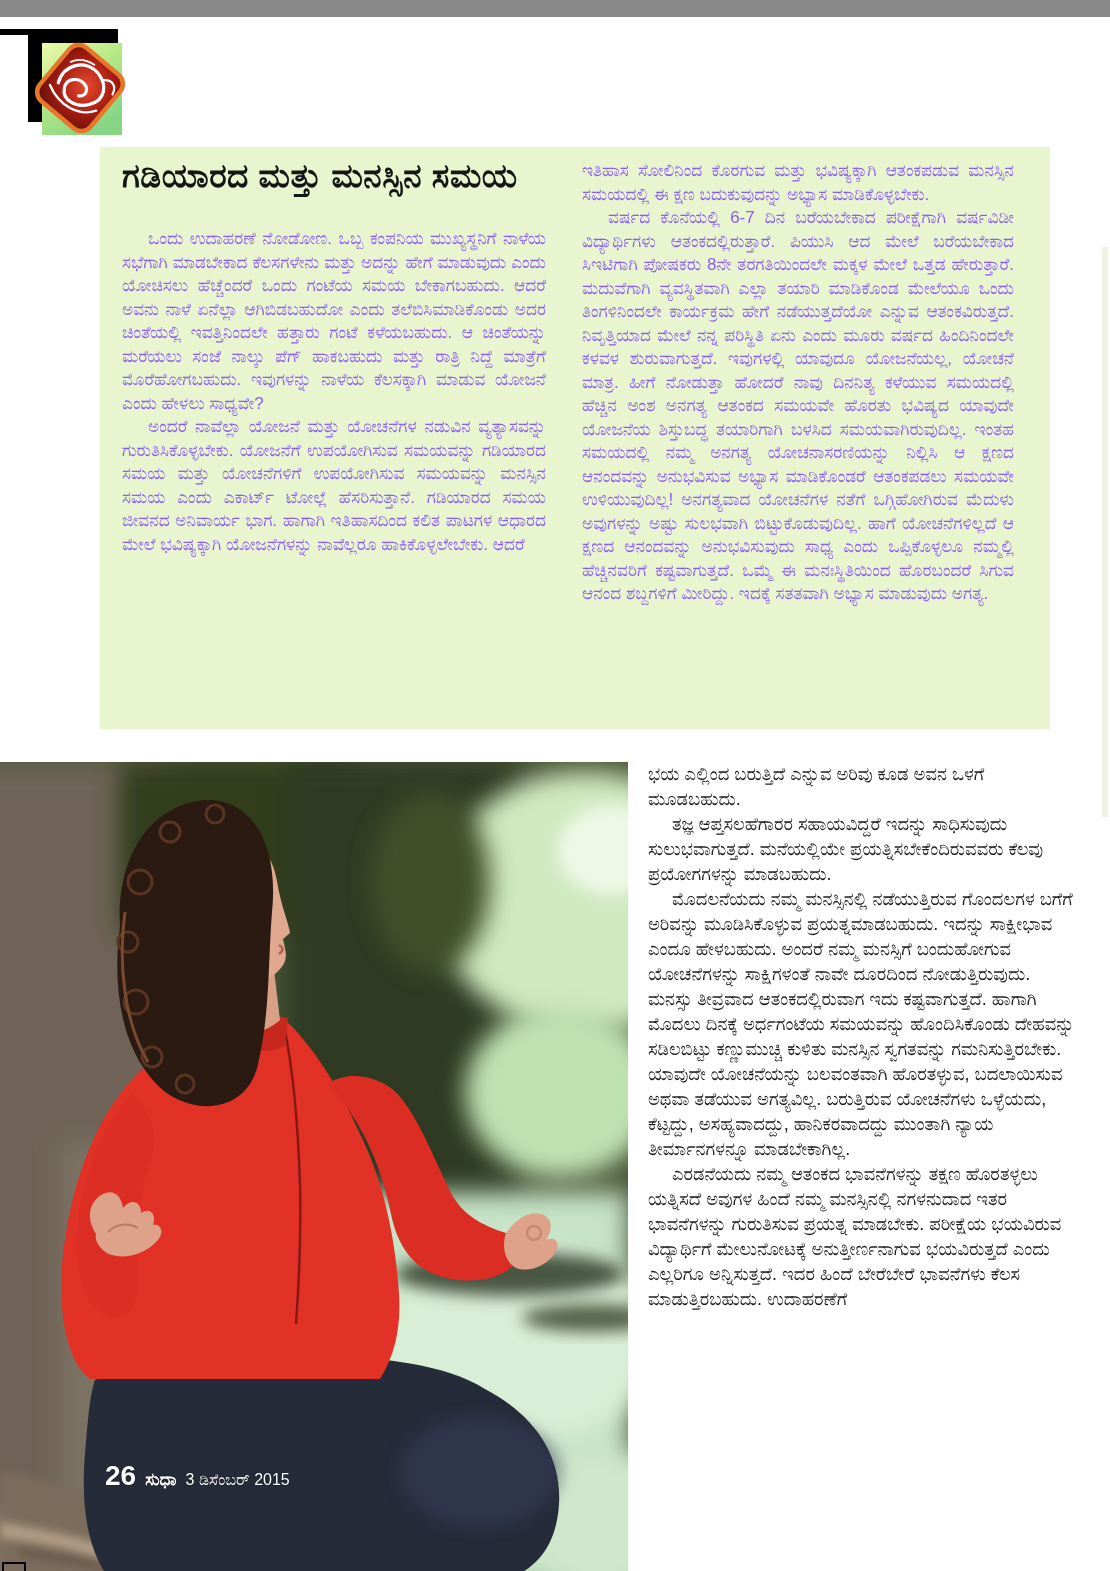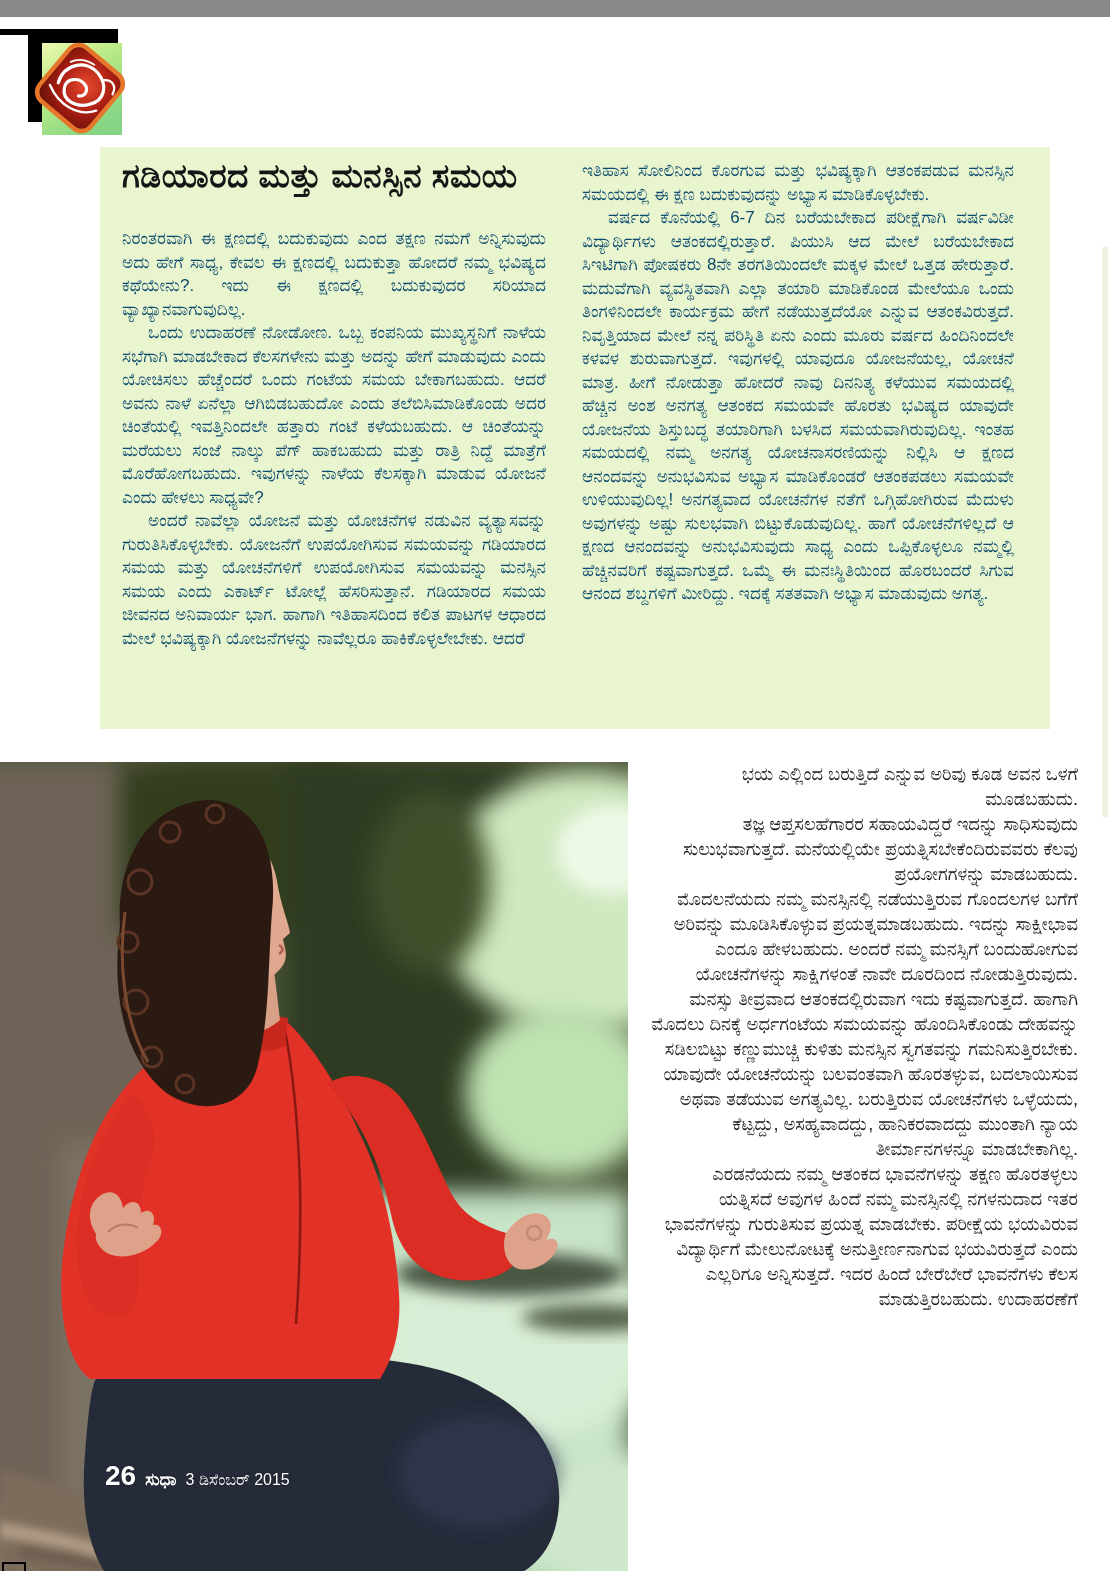--- a/index.html
+++ b/index.html
@@ -4,36 +4,36 @@
 <style>
   html,body{margin:0;padding:0;background:#888;}
   .page{position:relative;width:1110px;height:1571px;background:#ffffff;overflow:hidden;
         font-family:"Liberation Sans", sans-serif;margin:17px auto;}
   
   .logo{position:absolute;left:0;top:4px;width:132px;height:122px;}
   
   .green-box{position:absolute;left:100px;top:130px;width:950px;height:582px;background:#e9f5cf;}
   .article-title{position:absolute;left:22px;top:8px;margin:0;font-size:33px;line-height:1.25;
         font-weight:bold;color:#151515;letter-spacing:.5px;}
-  .col{position:absolute;text-align:justify;color:#0c4a6e;overflow:hidden;}
+  .col{position:absolute;text-align:justify;color:#8b5cf6;overflow:hidden;}
   .col .para{margin:0;}
   .col1{left:22px;top:80px;width:424px;height:496px;font-size:17px;line-height:23.5px;}
   .col2{left:482px;top:12px;width:432px;height:564px;font-size:17px;line-height:23.5px;}
   .para.indent{text-indent:26px;}
   
   .photo{position:absolute;left:0;top:745px;width:628px;height:826px;margin:0;overflow:hidden;}
   .photo svg{display:block;}
   .page-footer{position:absolute;left:105px;top:698px;display:flex;gap:9px;align-items:baseline;
         color:#ffffff;text-shadow:0 0 2px rgba(0,0,0,.6);white-space:nowrap;}
   .page-footer .pgnum{font-size:28px;font-weight:bold;}
   .page-footer .mag{font-size:17px;font-weight:bold;}
   .page-footer .date{font-size:16px;font-weight:normal;}
   
   .body-col{position:absolute;left:648px;top:745px;width:430px;height:690px;
-        font-size:18px;line-height:25px;color:#1b1b1b;overflow:hidden;text-align:right;}
+        font-size:18px;line-height:25px;color:#1b1b1b;overflow:hidden;text-align:left;}
   .body-col .para{margin:0;}
   .body-col .para.indent{text-indent:24px;}
   
   .crop-mark{position:absolute;left:2px;top:1545px;width:20px;height:26px;
         border:2px solid #000;border-bottom:none;background:transparent;}
   .edge-artifact{position:absolute;left:1102px;top:230px;width:6px;height:570px;
         background:rgba(190,215,150,.28);}
 </style>
 </head>
 <body>
@@ -65,21 +65,20 @@
           <path d="M12,-20 C19,-28 27,-25 29,-16" stroke-width="2.2"></path>
           <path d="M-24,-14 C-20,-22 -12,-26 -4,-27" stroke-width="1.8"></path>
         </g>
       </g>
     </svg>
   </div>
 
   <section class="green-box">
     <h1 class="article-title">ಗಡಿಯಾರದ ಮತ್ತು ಮನಸ್ಸಿನ ಸಮಯ</h1>
     <div class="col col1">
-        <p class="para">ನಿರಂತರವಾಗಿ ಈ ಕ್ಷಣದಲ್ಲಿ ಬದುಕುವುದು ಎಂದ ತಕ್ಷಣ ನಮಗೆ ಅನ್ನಿಸುವುದು ಅದು ಹೇಗೆ ಸಾಧ್ಯ, ಕೇವಲ ಈ ಕ್ಷಣದಲ್ಲಿ ಬದುಕುತ್ತಾ ಹೋದರೆ ನಮ್ಮ ಭವಿಷ್ಯದ ಕಥೆಯೇನು?. ಇದು ಈ ಕ್ಷಣದಲ್ಲಿ ಬದುಕುವುದರ ಸರಿಯಾದ ವ್ಯಾಖ್ಯಾನವಾಗುವುದಿಲ್ಲ.</p>
         <p class="para indent">ಒಂದು ಉದಾಹರಣೆ ನೋಡೋಣ. ಒಬ್ಬ ಕಂಪನಿಯ ಮುಖ್ಯಸ್ಥನಿಗೆ ನಾಳೆಯ ಸಭೆಗಾಗಿ ಮಾಡಬೇಕಾದ ಕೆಲಸಗಳೇನು ಮತ್ತು ಅದನ್ನು ಹೇಗೆ ಮಾಡುವುದು ಎಂದು ಯೋಚಿಸಲು ಹೆಚ್ಚೆಂದರೆ ಒಂದು ಗಂಟೆಯ ಸಮಯ ಬೇಕಾಗಬಹುದು. ಆದರೆ ಅವನು ನಾಳೆ ಏನೆಲ್ಲಾ ಆಗಿಬಿಡಬಹುದೋ ಎಂದು ತಲೆಬಿಸಿಮಾಡಿಕೊಂಡು ಅದರ ಚಿಂತೆಯಲ್ಲಿ ಇವತ್ತಿನಿಂದಲೇ ಹತ್ತಾರು ಗಂಟೆ ಕಳೆಯಬಹುದು. ಆ ಚಿಂತೆಯನ್ನು ಮರೆಯಲು ಸಂಜೆ ನಾಲ್ಕು ಪೆಗ್ ಹಾಕಬಹುದು ಮತ್ತು ರಾತ್ರಿ ನಿದ್ದೆ ಮಾತ್ರೆಗೆ ಮೊರೆಹೋಗಬಹುದು. ಇವುಗಳನ್ನು ನಾಳೆಯ ಕೆಲಸಕ್ಕಾಗಿ ಮಾಡುವ ಯೋಜನೆ ಎಂದು ಹೇಳಲು ಸಾಧ್ಯವೇ?</p>
         <p class="para indent">ಅಂದರೆ ನಾವೆಲ್ಲಾ ಯೋಜನೆ ಮತ್ತು ಯೋಚನೆಗಳ ನಡುವಿನ ವ್ಯತ್ಯಾಸವನ್ನು ಗುರುತಿಸಿಕೊಳ್ಳಬೇಕು. ಯೋಜನೆಗೆ ಉಪಯೋಗಿಸುವ ಸಮಯವನ್ನು ಗಡಿಯಾರದ ಸಮಯ ಮತ್ತು ಯೋಚನೆಗಳಿಗೆ ಉಪಯೋಗಿಸುವ ಸಮಯವನ್ನು ಮನಸ್ಸಿನ ಸಮಯ ಎಂದು ಎಕಾರ್ಟ್ ಟೋಲ್ಲೆ ಹೆಸರಿಸುತ್ತಾನೆ. ಗಡಿಯಾರದ ಸಮಯ ಜೀವನದ ಅನಿವಾರ್ಯ ಭಾಗ. ಹಾಗಾಗಿ ಇತಿಹಾಸದಿಂದ ಕಲಿತ ಪಾಟಗಳ ಆಧಾರದ ಮೇಲೆ ಭವಿಷ್ಯಕ್ಕಾಗಿ ಯೋಜನೆಗಳನ್ನು ನಾವೆಲ್ಲರೂ ಹಾಕಿಕೊಳ್ಳಲೇಬೇಕು. ಆದರೆ</p>
       </div>
     <div class="col col2">
         <p class="para">ಇತಿಹಾಸ ಸೋಲಿನಿಂದ ಕೊರಗುವ ಮತ್ತು ಭವಿಷ್ಯಕ್ಕಾಗಿ ಆತಂಕಪಡುವ ಮನಸ್ಸಿನ ಸಮಯದಲ್ಲಿ ಈ ಕ್ಷಣ ಬದುಕುವುದನ್ನು ಅಭ್ಯಾಸ ಮಾಡಿಕೊಳ್ಳಬೇಕು.</p>
         <p class="para indent">ವರ್ಷದ ಕೊನೆಯಲ್ಲಿ 6-7 ದಿನ ಬರೆಯಬೇಕಾದ ಪರೀಕ್ಷೆಗಾಗಿ ವರ್ಷವಿಡೀ ವಿದ್ಯಾರ್ಥಿಗಳು ಆತಂಕದಲ್ಲಿರುತ್ತಾರೆ. ಪಿಯುಸಿ ಆದ ಮೇಲೆ ಬರೆಯಬೇಕಾದ ಸಿಇಟಿಗಾಗಿ ಪೋಷಕರು 8ನೇ ತರಗತಿಯಿಂದಲೇ ಮಕ್ಕಳ ಮೇಲೆ ಒತ್ತಡ ಹೇರುತ್ತಾರೆ. ಮದುವೆಗಾಗಿ ವ್ಯವಸ್ಥಿತವಾಗಿ ಎಲ್ಲಾ ತಯಾರಿ ಮಾಡಿಕೊಂಡ ಮೇಲೆಯೂ ಒಂದು ತಿಂಗಳಿನಿಂದಲೇ ಕಾರ್ಯಕ್ರಮ ಹೇಗೆ ನಡೆಯುತ್ತದೆಯೋ ಎನ್ನುವ ಆತಂಕವಿರುತ್ತದೆ. ನಿವೃತ್ತಿಯಾದ ಮೇಲೆ ನನ್ನ ಪರಿಸ್ಥಿತಿ ಏನು ಎಂದು ಮೂರು ವರ್ಷದ ಹಿಂದಿನಿಂದಲೇ ಕಳವಳ ಶುರುವಾಗುತ್ತದೆ. ಇವುಗಳಲ್ಲಿ ಯಾವುದೂ ಯೋಜನೆಯಲ್ಲ, ಯೋಚನೆ ಮಾತ್ರ. ಹೀಗೆ ನೋಡುತ್ತಾ ಹೋದರೆ ನಾವು ದಿನನಿತ್ಯ ಕಳೆಯುವ ಸಮಯದಲ್ಲಿ ಹೆಚ್ಚಿನ ಅಂಶ ಅನಗತ್ಯ ಆತಂಕದ ಸಮಯವೇ ಹೊರತು ಭವಿಷ್ಯದ ಯಾವುದೇ ಯೋಜನೆಯ ಶಿಸ್ತುಬದ್ಧ ತಯಾರಿಗಾಗಿ ಬಳಸಿದ ಸಮಯವಾಗಿರುವುದಿಲ್ಲ. ಇಂತಹ ಸಮಯದಲ್ಲಿ ನಮ್ಮ ಅನಗತ್ಯ ಯೋಚನಾಸರಣಿಯನ್ನು ನಿಲ್ಲಿಸಿ ಆ ಕ್ಷಣದ ಆನಂದವನ್ನು ಅನುಭವಿಸುವ ಅಭ್ಯಾಸ ಮಾಡಿಕೊಂಡರೆ ಆತಂಕಪಡಲು ಸಮಯವೇ ಉಳಿಯುವುದಿಲ್ಲ! ಅನಗತ್ಯವಾದ ಯೋಚನೆಗಳ ನತೆಗೆ ಒಗ್ಗಿಹೋಗಿರುವ ಮೆದುಳು ಅವುಗಳನ್ನು ಅಷ್ಟು ಸುಲಭವಾಗಿ ಬಿಟ್ಟುಕೊಡುವುದಿಲ್ಲ. ಹಾಗೆ ಯೋಚನೆಗಳಿಲ್ಲದೆ ಆ ಕ್ಷಣದ ಆನಂದವನ್ನು ಅನುಭವಿಸುವುದು ಸಾಧ್ಯ ಎಂದು ಒಪ್ಪಿಕೊಳ್ಳಲೂ ನಮ್ಮಲ್ಲಿ ಹೆಚ್ಚಿನವರಿಗೆ ಕಷ್ಟವಾಗುತ್ತದೆ. ಒಮ್ಮೆ ಈ ಮನಃಸ್ಥಿತಿಯಿಂದ ಹೊರಬಂದರೆ ಸಿಗುವ ಆನಂದ ಶಬ್ದಗಳಿಗೆ ಮೀರಿದ್ದು. ಇದಕ್ಕೆ ಸತತವಾಗಿ ಅಭ್ಯಾಸ ಮಾಡುವುದು ಅಗತ್ಯ.</p>
       </div>
   </section>
 
   <figure class="photo">

